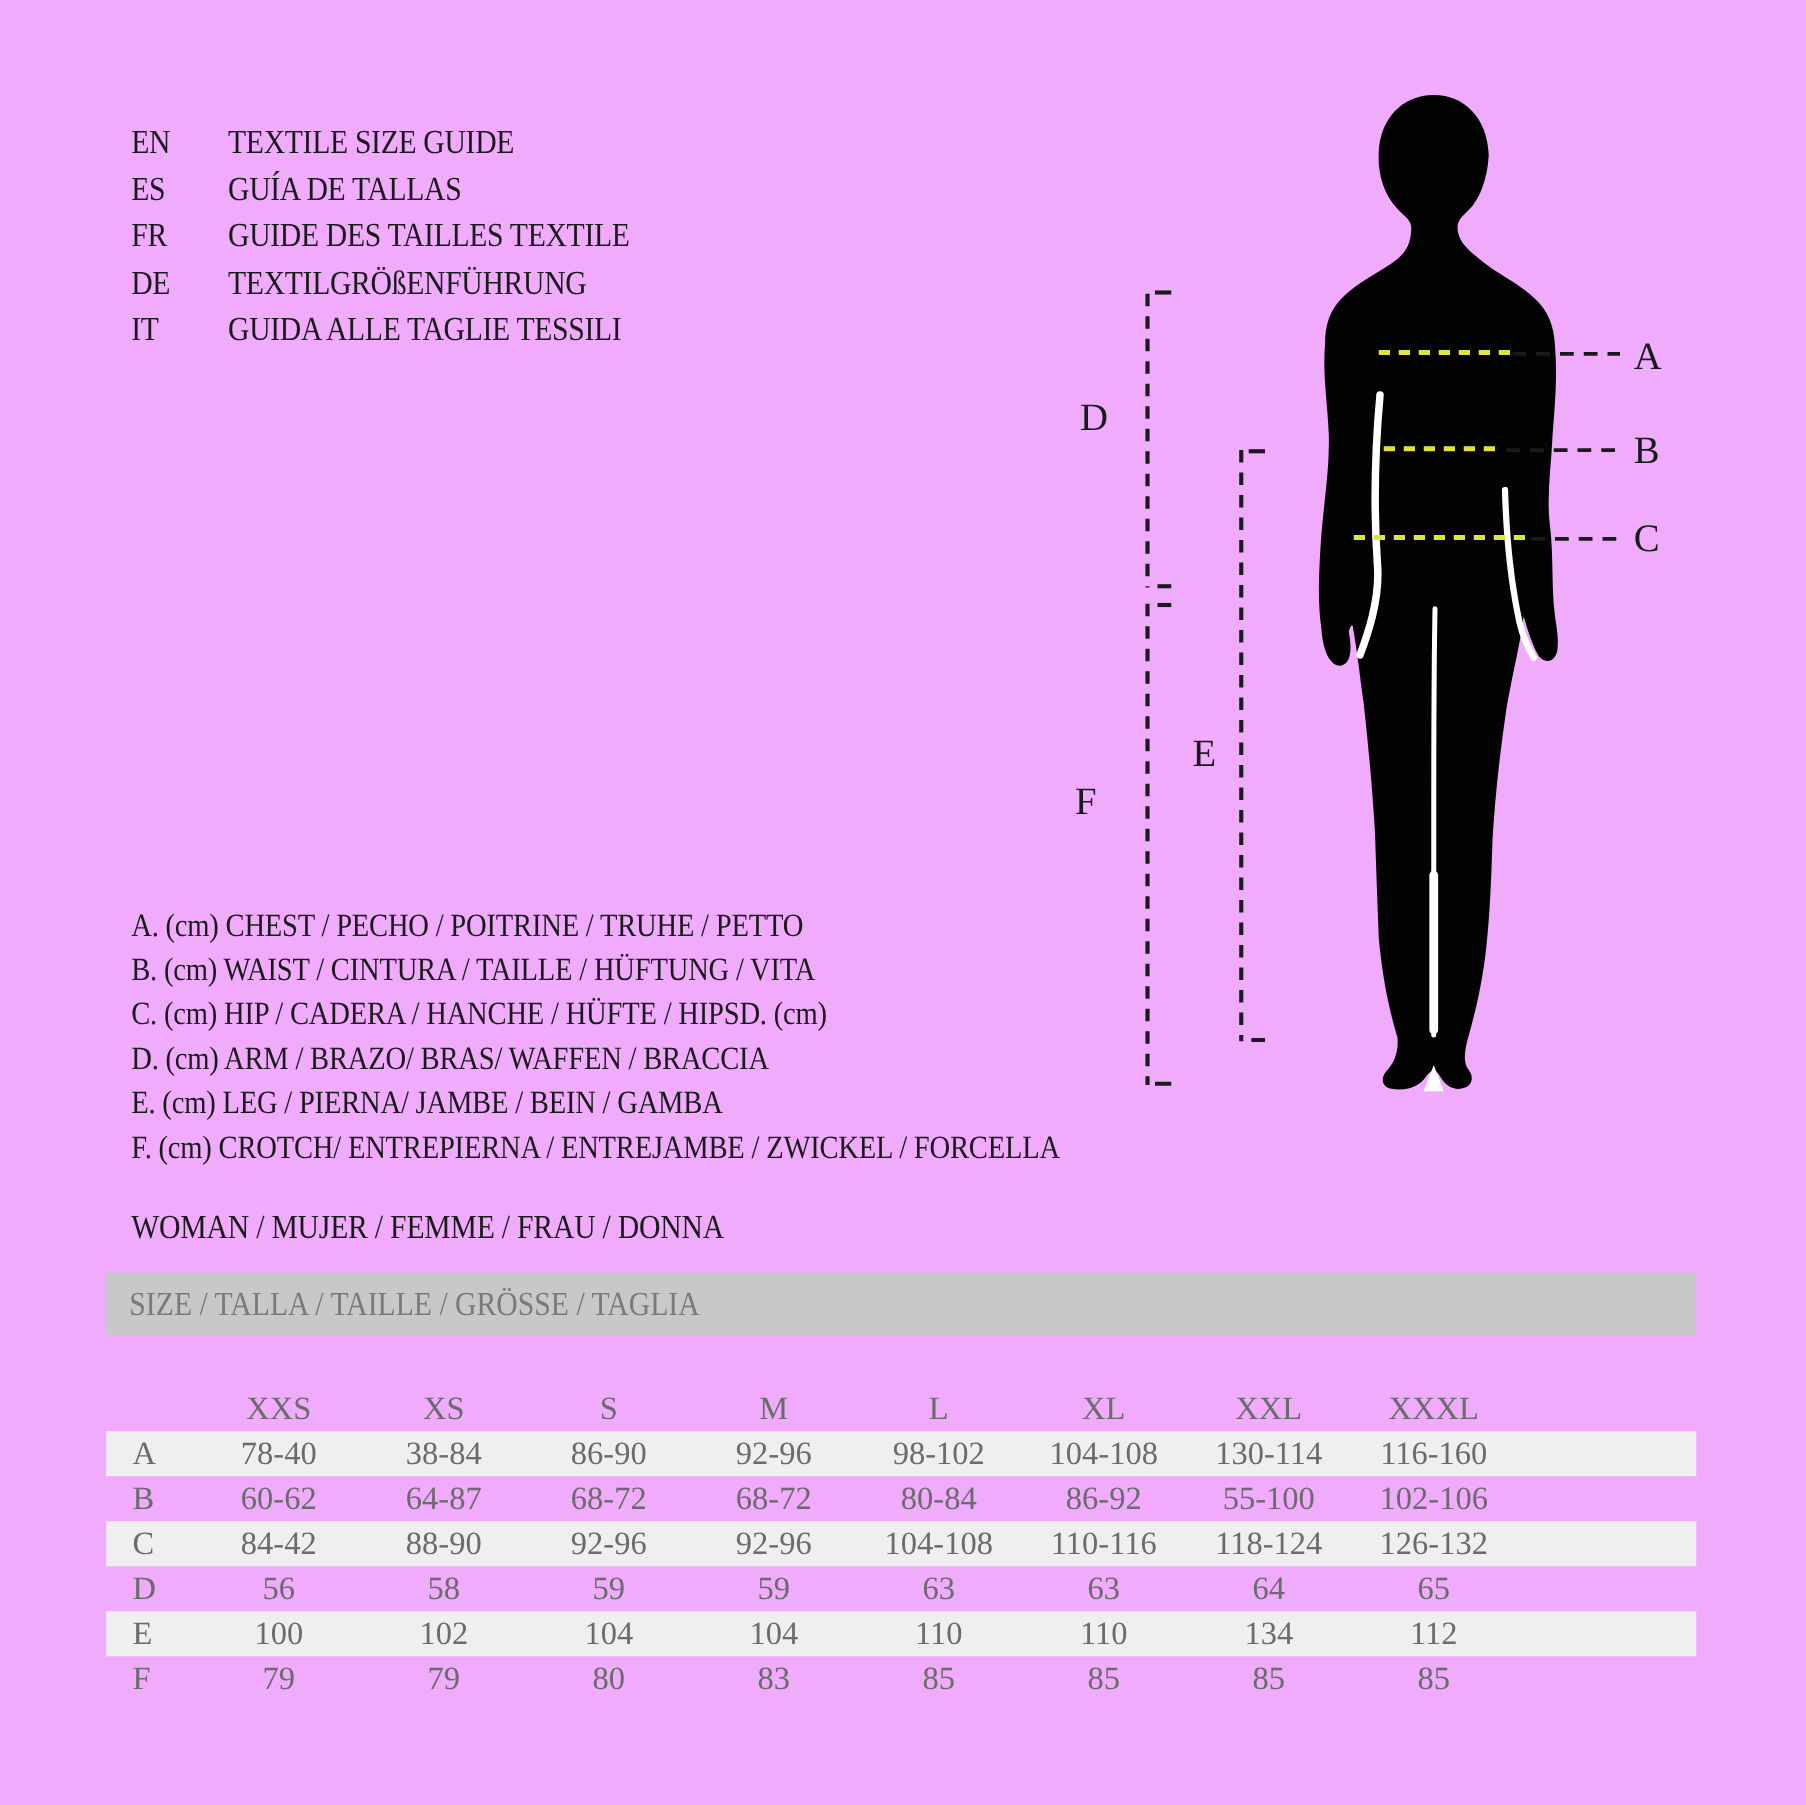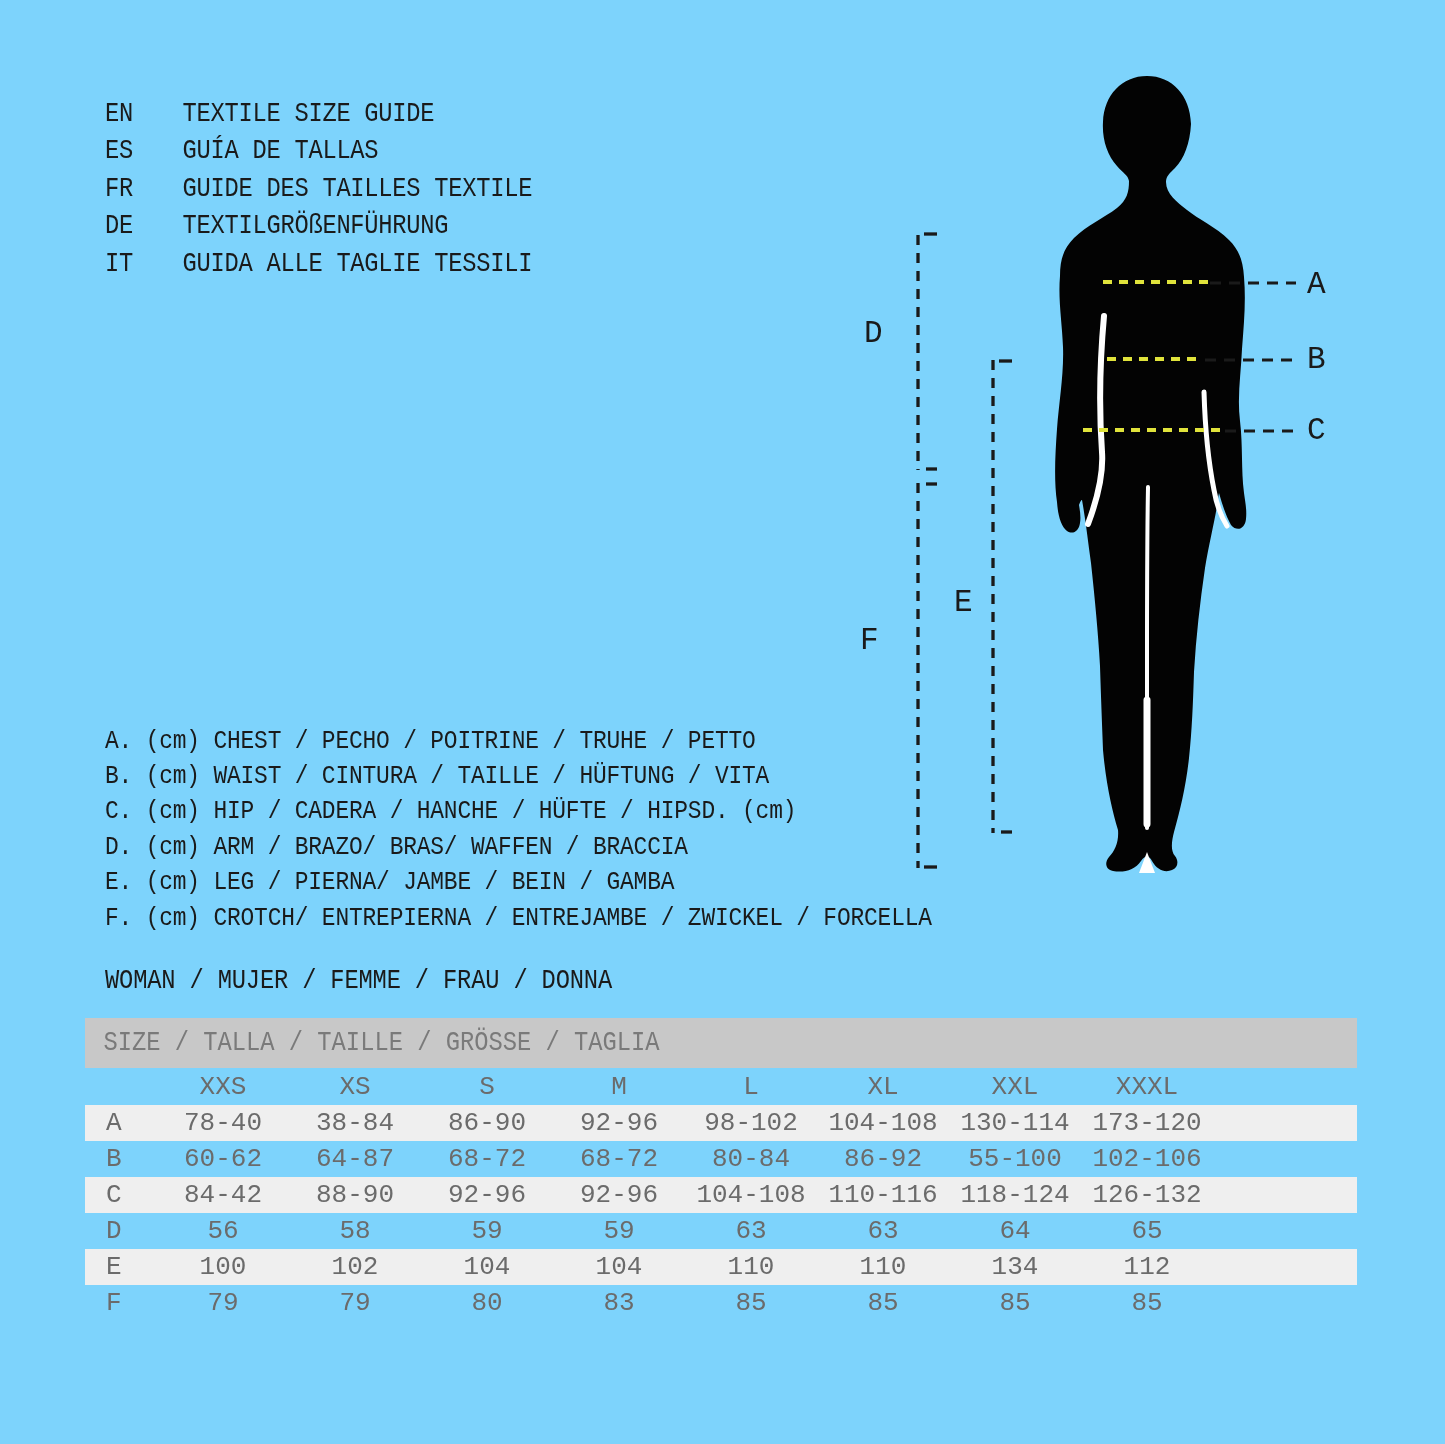--- a/index.html
+++ b/index.html
@@ -1,18 +1,18 @@
 <!DOCTYPE html>
 <html><head>
 <meta charset="utf-8">
 <style>
   html,body{margin:0;padding:0;background:#fff;}
   .page{
-    position:relative;width:1445px;height:1444px;background:#7dd3fc;overflow:hidden;
-    font-family:Liberation Mono, monospace;color:var(--ink,#1a1a1a);
+    position:relative;width:1445px;height:1444px;background:#f0abfc;overflow:hidden;
+    font-family:Liberation Serif, serif;color:var(--ink,#1a1a1a);
   }
   .condensed{transform:scaleX(0.88);transform-origin:0 0;}
 
   
   .lang-block{position:absolute;left:105px;top:95px;}
   .lang-row{display:flex;height:37.5px;align-items:center;font-size:27px;font-weight:500;letter-spacing:-0.3px;}
   .lang-code{width:88px;flex:0 0 88px;}
   .lang-label{white-space:nowrap;}
 
   
@@ -31,21 +31,21 @@
   .def-line{height:35.4px;display:flex;align-items:center;font-size:26px;font-weight:500;letter-spacing:-0.2px;white-space:nowrap;}
 
   
   .gender-heading{position:absolute;left:105px;top:966px;font-size:27px;font-weight:500;letter-spacing:-0.2px;white-space:nowrap;}
 
   
   .size-table{position:absolute;left:85px;top:1018px;width:1272px;}
   .tbl-header{height:50px;background:var(--hdr-bg,#c8c8c8);display:flex;align-items:center;}
   .tbl-header-text{padding-left:21px;font-size:27px;color:var(--hdr-text,#7a7a7a);white-space:nowrap;}
   .tbl-grid-row{display:grid;grid-template-columns:72px repeat(8,132px) 1fr;align-items:center;}
-  .size-row{height:37px;}
+  .size-row{height:37px;margin-top:40px;}
   .data-row{height:36px;}
   .data-row.stripe{background:var(--stripe,#efefef);}
   .cell{font-size:26px;color:var(--cell-text,#6b6b6b);text-align:center;white-space:nowrap;}
   .row-label{text-align:left;padding-left:21px;}
 </style>
 </head>
 <body>
 
 <div class="page" style="--ink: #1a1a1a; --hdr-bg: #c8c8c8; --hdr-text: #7a7a7a; --stripe: #efefef; --cell-text: #6b6b6b;">
 
@@ -181,21 +181,21 @@
     <div id="table-rows">
         <div class="tbl-grid-row data-row stripe">
           <span class="cell row-label">A</span>
           <span class="cell">78-40</span>
           <span class="cell">38-84</span>
           <span class="cell">86-90</span>
           <span class="cell">92-96</span>
           <span class="cell">98-102</span>
           <span class="cell">104-108</span>
           <span class="cell">130-114</span>
-          <span class="cell">173-120</span>
+          <span class="cell">116-160</span>
           <span class="cell"></span>
         </div>
         <div class="tbl-grid-row data-row">
           <span class="cell row-label">B</span>
           <span class="cell">60-62</span>
           <span class="cell">64-87</span>
           <span class="cell">68-72</span>
           <span class="cell">68-72</span>
           <span class="cell">80-84</span>
           <span class="cell">86-92</span>

